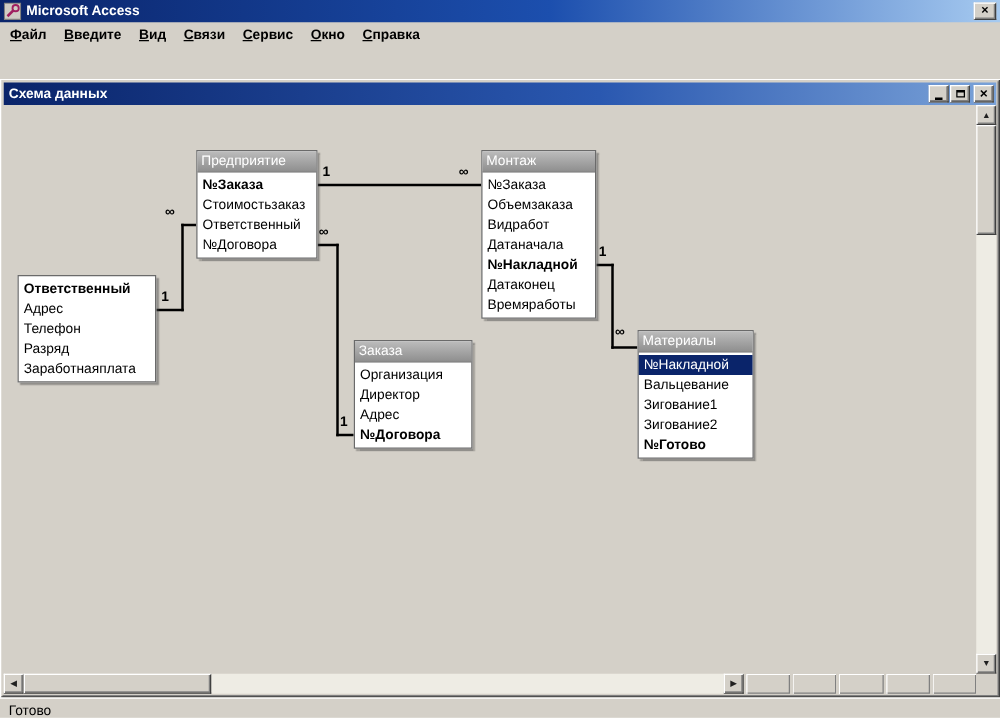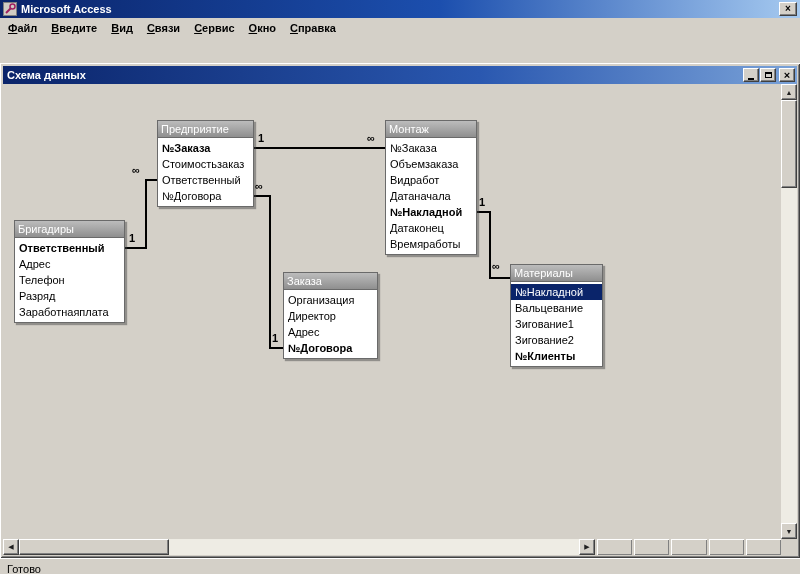--- a/index.html
+++ b/index.html
@@ -311,21 +311,20 @@
           <div class="row">Объемзаказа</div>
           <div class="row">Видработ</div>
           <div class="row">Датаначала</div>
           <div class="row bold">№Накладной</div>
           <div class="row">Датаконец</div>
           <div class="row">Времяработы</div>
         </div>
       </div>
 
       <div class="dtable" style="left:11px;top:136px;width:111px;">
-        <div class="hd">Бригадиры</div>
         <div class="rows">
           <div class="row bold">Ответственный</div>
           <div class="row">Адрес</div>
           <div class="row">Телефон</div>
           <div class="row">Разряд</div>
           <div class="row">Заработнаяплата</div>
         </div>
       </div>
 
       <div class="dtable" style="left:280px;top:188px;width:95px;">
@@ -338,21 +337,21 @@
         </div>
       </div>
 
       <div class="dtable" style="left:507px;top:180px;width:93px;">
         <div class="hd">Материалы</div>
         <div class="rows">
           <div class="row selected">№Накладной</div>
           <div class="row">Вальцевание</div>
           <div class="row">Зигование1</div>
           <div class="row">Зигование2</div>
-          <div class="row bold">№Клиенты</div>
+          <div class="row bold">№Готово</div>
         </div>
       </div>
 
     </div>
 
     <div class="vscroll">
       <span class="sb-btn v-up">▲</span>
       <span class="v-thumb"></span>
       <span class="sb-btn v-down">▼</span>
     </div>

